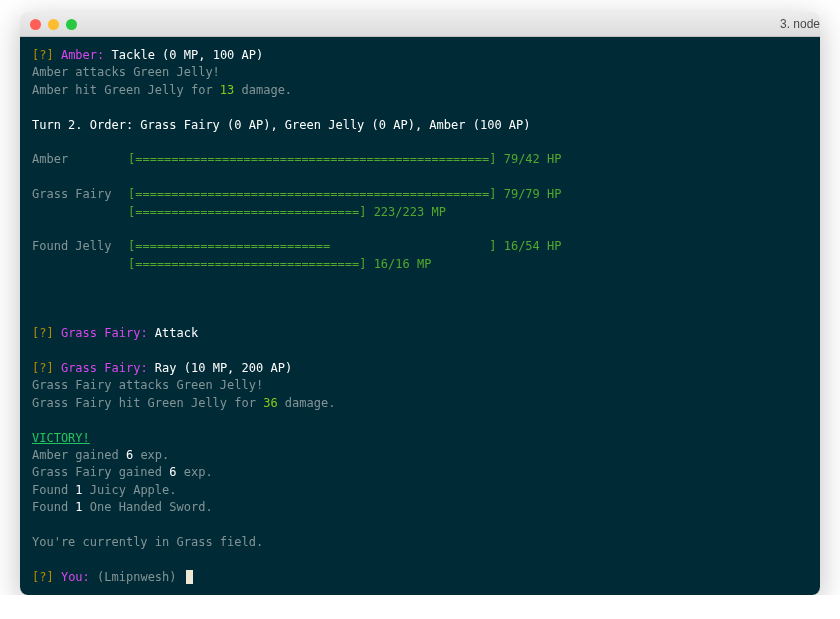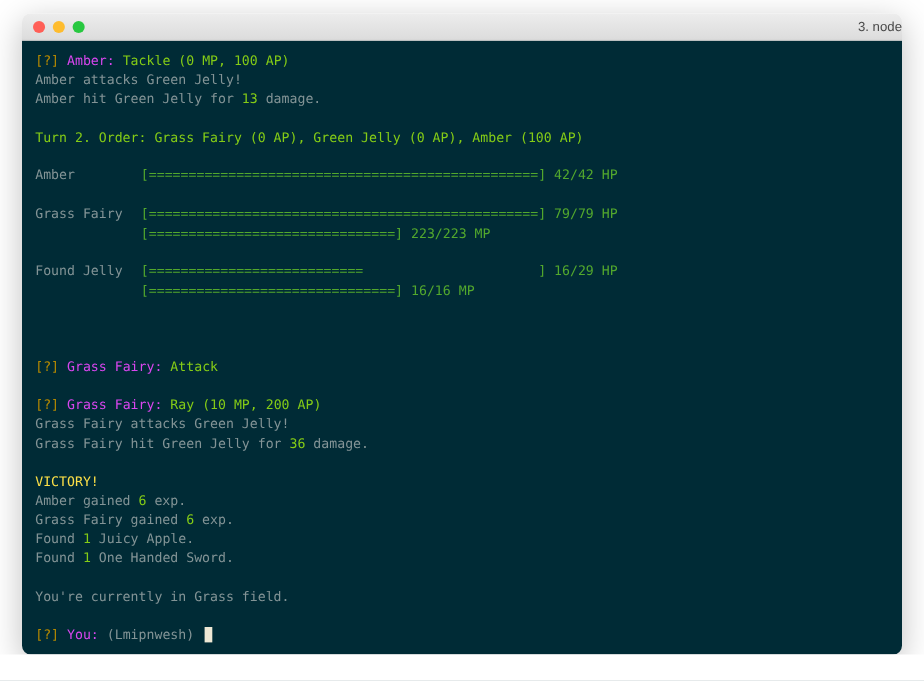--- a/index.html
+++ b/index.html
@@ -7,25 +7,25 @@
   .titlebar{height:24px;background:linear-gradient(#ededed,#dcdcdc);display:flex;align-items:center;position:relative;border-bottom:1px solid #bfbfbf}
   .traffic{display:flex;gap:7px;padding-left:10px}
   .dot{width:11px;height:11px;border-radius:50%}
   .dot.red{background:#ff5f57}
   .dot.yel{background:#febc2e}
   .dot.grn{background:#28c840}
   .titlebar .title{position:absolute;left:0;right:0;text-align:right;font:500 12px -apple-system,Helvetica,Arial,sans-serif;color:#4a4a4a;pointer-events:none}
   .term{background:#002b36;color:#839496;font-size:12px;line-height:1.45;padding:10px 12px 8px;min-height:540px}
   .ln{white-space:pre}
   .wh{color:#d946ef}
-  .cy{color:#84cc16}
+  .cy{color:#ffffff}
   .rd{color:#84cc16}
   .ylw{color:#b58900}
   .grn{color:#52a82d}
-  .victory{color:#fde047;}
+  .victory{color:#22c55e;text-decoration:underline}
   .cursor{display:inline-block;width:7px;height:14px;background:#eee8d5;vertical-align:text-bottom;margin-left:2px}
   .stat-row{display:flex}
   .stat-name{width:96px;flex:none}
   .stat-bar{white-space:pre}
 </style>
 </head>
 <body>
 
 <div class="window">
   <div class="titlebar">
@@ -42,37 +42,37 @@
     <div class="ln"><span class="ylw">[?]</span> <span class="wh">Amber:</span> <span class="cy">Tackle (0 MP, 100 AP)</span></div>
     <div class="ln">Amber attacks Green Jelly!</div>
     <div class="ln"><span>Amber hit Green Jelly for </span><span class="rd">13</span><span> damage.</span></div>
 
     <div class="ln">&nbsp;</div>
     <div class="ln cy">Turn 2. Order: Grass Fairy (0 AP), Green Jelly (0 AP), Amber (100 AP)</div>
     <div class="ln">&nbsp;</div>
 
     <div class="stat-row">
       <div class="stat-name">Amber</div>
-      <div class="stat-bar grn">[=================================================] 42/42 HP</div>
+      <div class="stat-bar grn">[=================================================] 79/42 HP</div>
     </div>
     <div class="ln">&nbsp;</div>
 
     <div class="stat-row">
       <div class="stat-name">Grass Fairy</div>
       <div class="stat-bar grn">[=================================================] 79/79 HP</div>
     </div>
     <div class="stat-row">
       <div class="stat-name"></div>
       <div class="stat-bar grn">[===============================] 223/223 MP</div>
     </div>
     <div class="ln">&nbsp;</div>
 
     <div class="stat-row">
       <div class="stat-name">Found Jelly</div>
-      <div class="stat-bar grn">[===========================                      ] 16/29 HP</div>
+      <div class="stat-bar grn">[===========================                      ] 16/54 HP</div>
     </div>
     <div class="stat-row">
       <div class="stat-name"></div>
       <div class="stat-bar grn">[===============================] 16/16 MP</div>
     </div>
 
     <div class="ln">&nbsp;</div>
     <div class="ln">&nbsp;</div>
     <div class="ln">&nbsp;</div>
 

